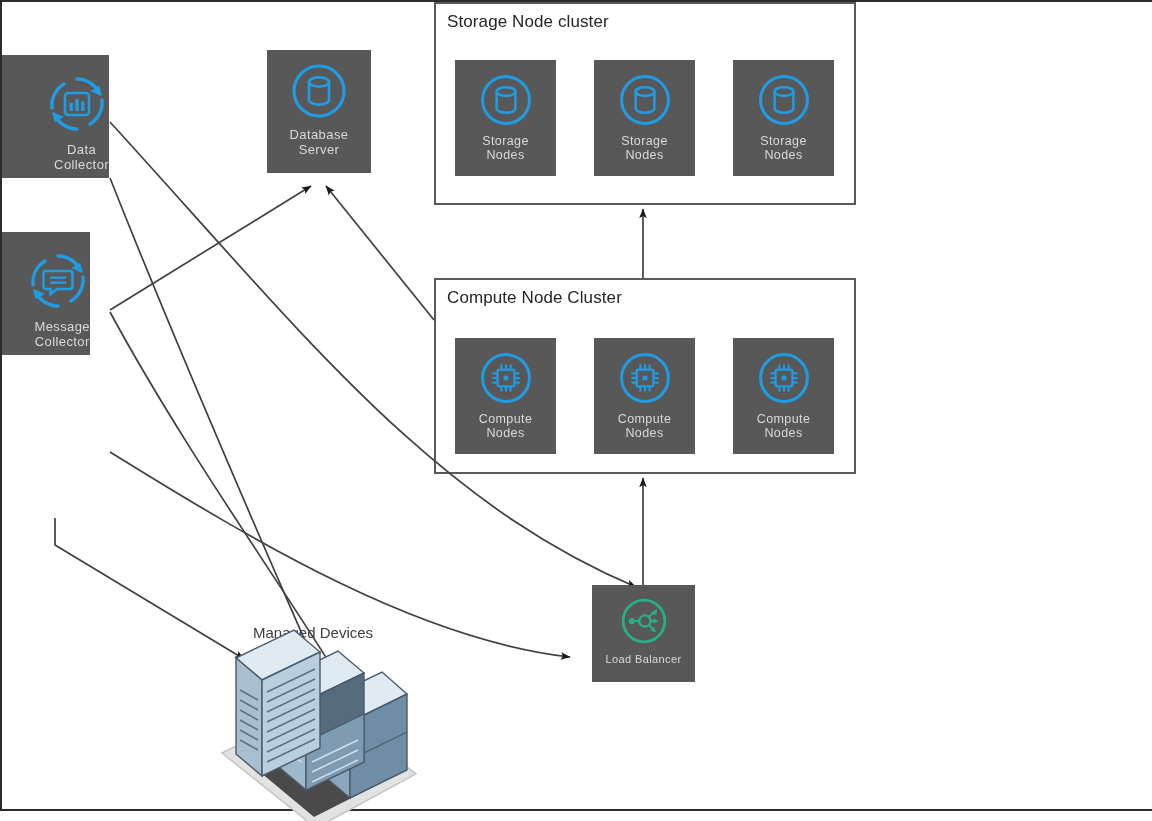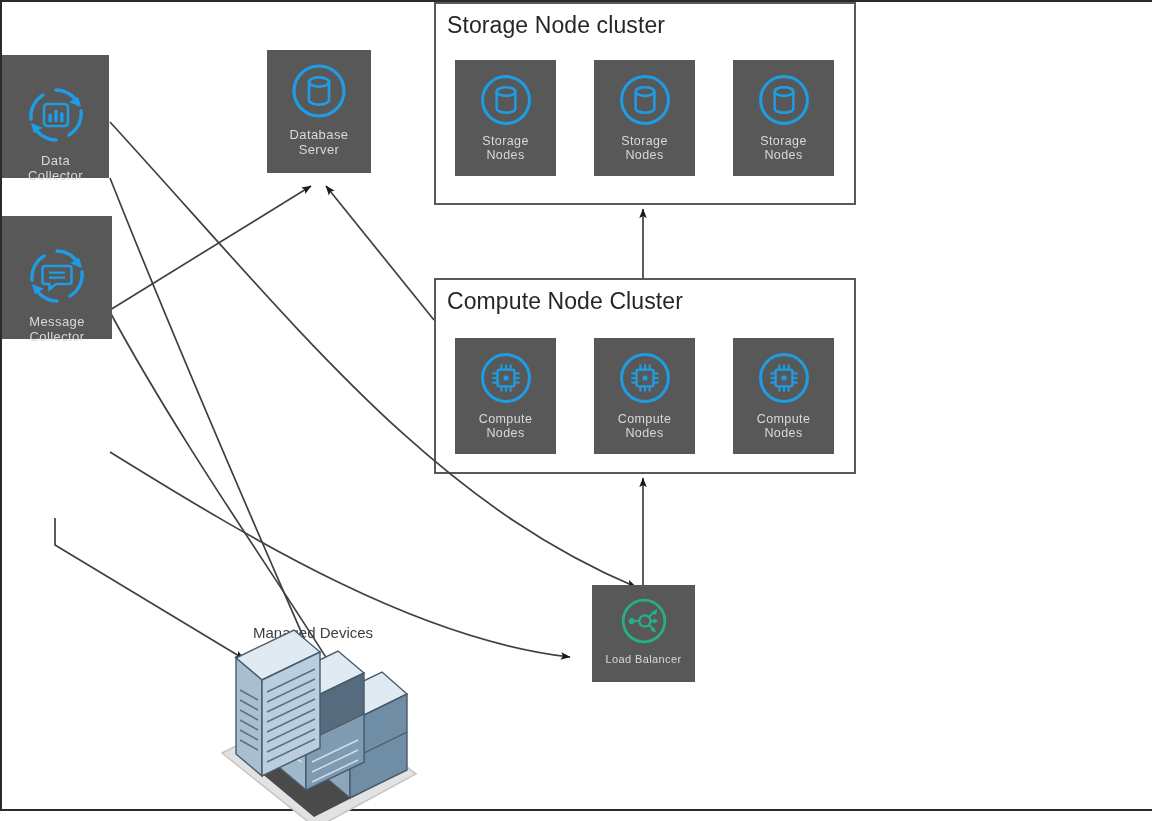--- a/index.html
+++ b/index.html
@@ -46,21 +46,21 @@
     text-align: center;
     line-height: 1.12;
     letter-spacing: .4px;
     white-space: pre-line;
   }
 
   
   .node.lg { width: 107px; height: 120px; padding-top: 9px; }
   .node.lg .node-label { font-size: 13px; margin-top: 5px; }
 
-  .node.lg-tall { width: 107px; height: 123px; padding-top: 28px; }
+  .node.lg-tall { width: 107px; height: 123px; padding-top: 17px; align-items: flex-end; }
   .node.lg-tall .node-label { font-size: 13px; margin-top: 7px; }
 
   
   .node.sm { width: 101px; height: 116px; padding-top: 10px; }
   .node.sm .node-label { font-size: 12.5px; margin-top: 4px; }
 
   
   .node.lb { width: 103px; height: 97px; padding-top: 7px; }
   .node.lb .node-label { font-size: 11px; margin-top: 3px; }
 
@@ -68,21 +68,21 @@
   .cluster {
     position: absolute;
     background: #ffffff;
     border: 2px solid #595959;
     box-sizing: border-box;
     z-index: 3;
   }
   .cluster-title {
     position: absolute;
     color: #262626;
-    font-size: 23px;
+    font-size: 17px;
     letter-spacing: .1px;
     white-space: nowrap;
     z-index: 6;
   }
 
   
   .free-label {
     position: absolute;
     font-size: 15px;
     color: #3d3d3d;
@@ -156,21 +156,21 @@
         <rect x="20" y="21" width="24" height="22" rx="3.5" fill="none" stroke="#1f9ce4" stroke-width="2.6"></rect>
         <rect x="24.5" y="31" width="3.4" height="8" fill="#1f9ce4"></rect>
         <rect x="30.3" y="27" width="3.4" height="12" fill="#1f9ce4"></rect>
         <rect x="36.1" y="29.5" width="3.4" height="9.5" fill="#1f9ce4"></rect>
       </svg>
     </span>
     <span class="node-label">Data
 Collector</span>
   </div>
 
-  <div class="node lg-tall" id="node-message-collector" style="left: 2px; top: 216px; width: 110px; height: 123px;">
+  <div class="node lg-tall" id="node-message-collector" style="left: 2px; top: 232px; width: 88px; height: 123px;">
     <span class="icon-wrap">
       <svg width="64" height="64" viewBox="0 0 64 64">
         <path d="M32 7 A25 25 0 0 1 54.5 21.5" fill="none" stroke="#1f9ce4" stroke-width="3.4" stroke-linecap="round"></path>
         <path d="M57 24 L54.2 13.8 L45.2 19.2 Z" fill="#1f9ce4"></path>
         <path d="M32 57 A25 25 0 0 1 9.5 42.5" fill="none" stroke="#1f9ce4" stroke-width="3.4" stroke-linecap="round"></path>
         <path d="M7 40 L9.8 50.2 L18.8 44.8 Z" fill="#1f9ce4"></path>
         <path d="M57 28 A25 25 0 0 1 45 52" fill="none" stroke="#1f9ce4" stroke-width="3.4" stroke-linecap="round"></path>
         <path d="M7 36 A25 25 0 0 1 19 12" fill="none" stroke="#1f9ce4" stroke-width="3.4" stroke-linecap="round"></path>
         <path d="M20 22 h24 a2.5 2.5 0 0 1 2.5 2.5 v13 a2.5 2.5 0 0 1 -2.5 2.5 h-13 l-6.5 5 v-5 h-4.5 a2.5 2.5 0 0 1 -2.5 -2.5 v-13 a2.5 2.5 0 0 1 2.5 -2.5 z" fill="none" stroke="#1f9ce4" stroke-width="2.6"></path>
         <rect x="24" y="27.5" width="16" height="2.3" fill="#1f9ce4"></rect>

